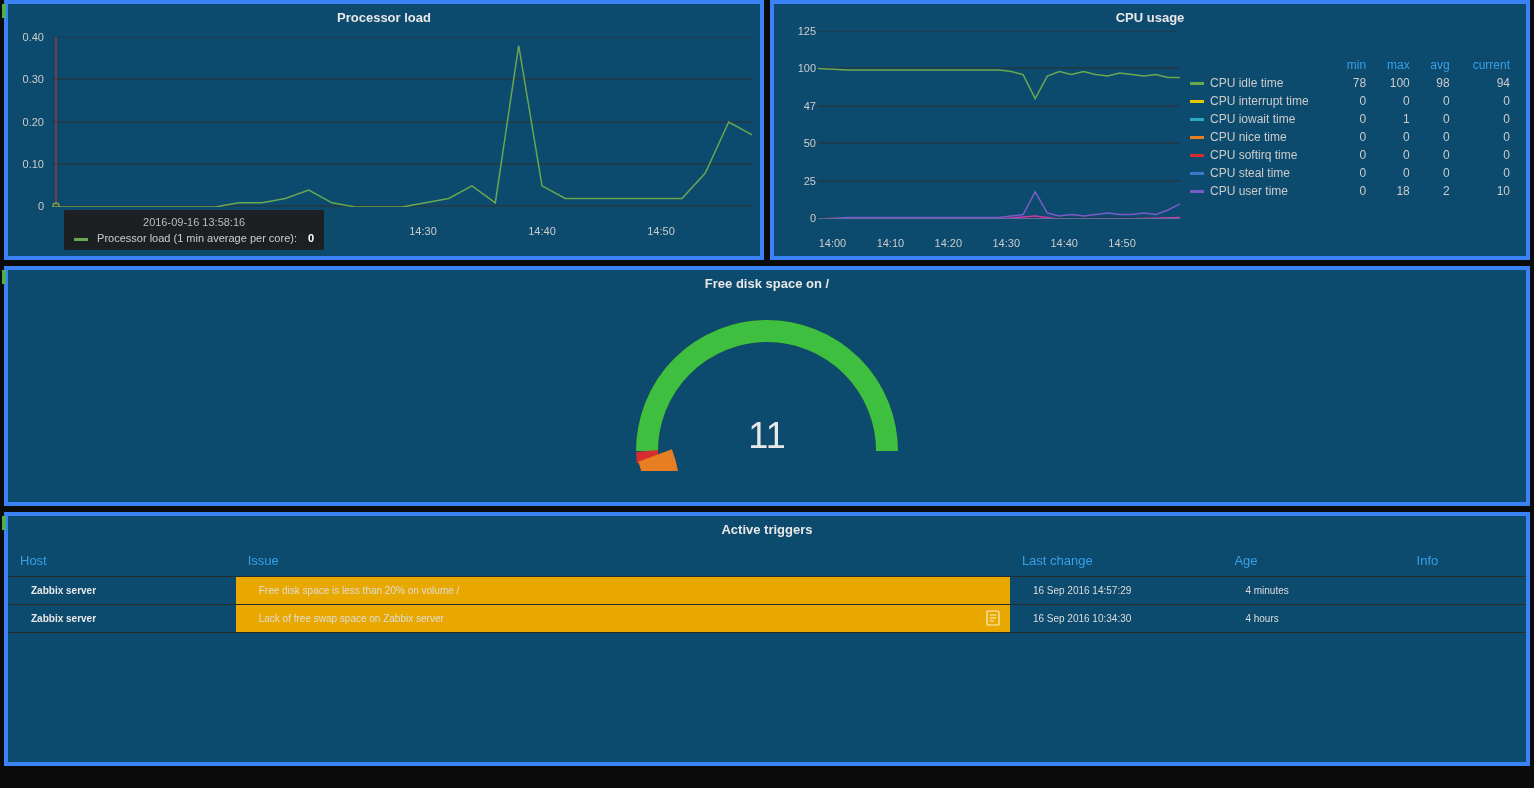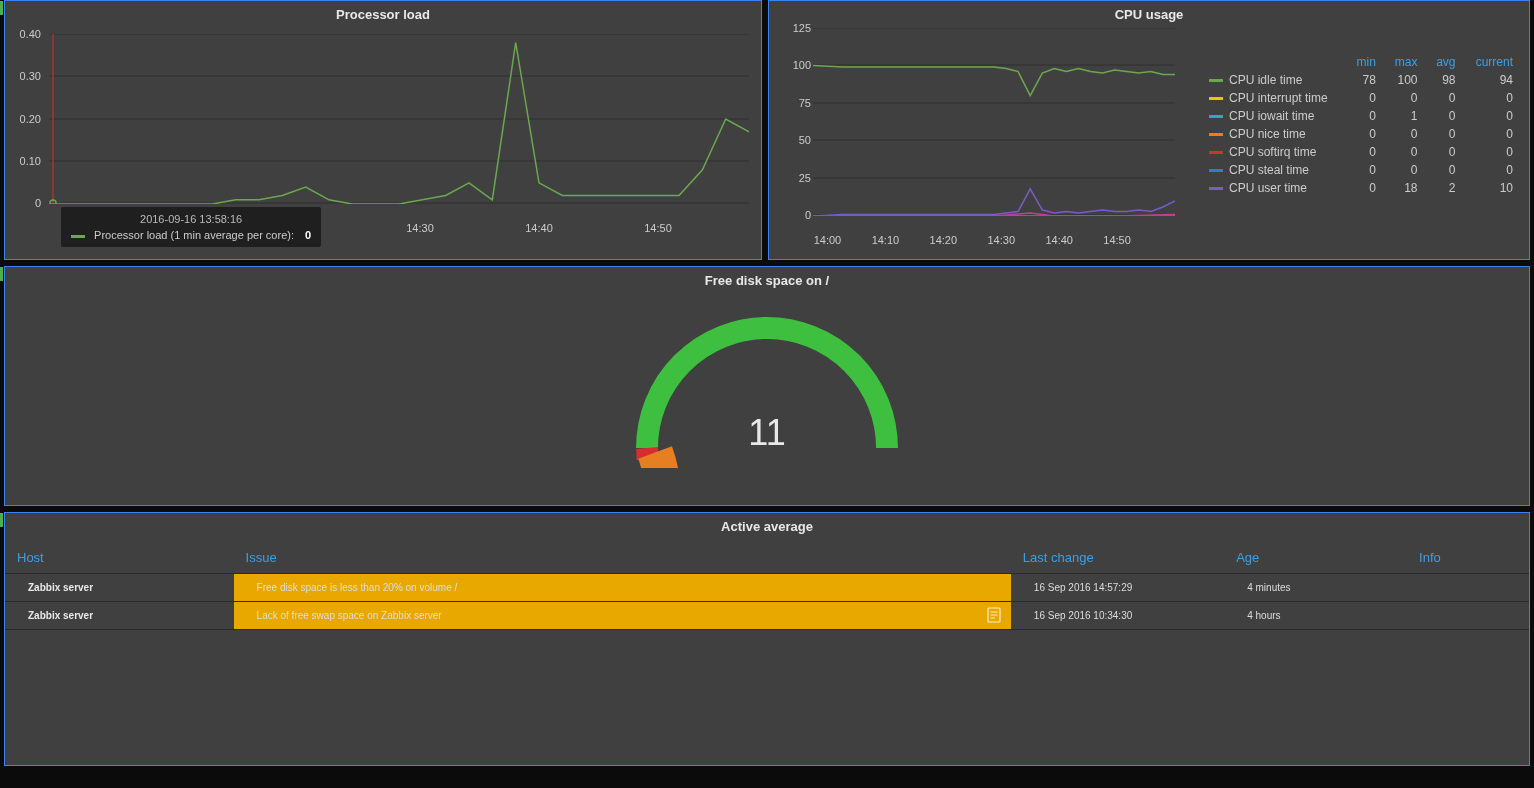--- a/index.html
+++ b/index.html
@@ -8,22 +8,22 @@
     color: #ccc;
     font-family: Arial, Helvetica, sans-serif;
     font-size: 12px;
     width: 1534px;
     height: 788px;
     overflow: hidden;
   }
   .dashboard { display: flex; flex-direction: column; gap: 6px; padding: 0 4px; }
   .row { display: flex; gap: 6px; }
   .panel {
-    background: #404040;
-    border: 1px solid #3b82f6;
+    background: #0c4a6e;
+    border: 4px solid #3b82f6;
     position: relative;
   }
   .accent {
     position: absolute;
     left: -6px;
     top: 0;
     width: 4px;
     height: 14px;
     background: #4caf50;
   }
@@ -51,21 +51,21 @@
     border-radius: 2px;
     padding: 6px 10px;
     font-size: 11px;
     color: #ccc;
     pointer-events: none;
     white-space: nowrap;
   }
   .tooltip .ts { text-align: center; margin-bottom: 4px; color: #bbb; }
   .tooltip .swatch { display:inline-block; width:14px; height:3px; margin-right:6px; vertical-align:middle; }
   
-  .cpu-body { display:flex; padding: 0 8px 8px 8px; gap: 24px; }
+  .cpu-body { display:flex; padding: 0 8px 8px 8px; }
   .cpu-plot-wrap { position: relative; width: 400px; }
   .cpu-legend {
     flex: 1;
     font-size: 12px;
     color: #ccc;
   }
   .cpu-legend table { width: 100%; border-collapse: collapse; margin-top: 29px; }
   .cpu-legend th {
     color: #3aa0e6;
     font-weight: normal;
@@ -191,21 +191,21 @@
                   <path d="M0.0 188.0 L362.0 188.0" class="series-line" stroke="#e8c800"></path>
                   <path d="M0.0 188.0 L362.0 188.0" class="series-line" stroke="#2aa8c4"></path>
                   <path d="M0.0 188.0 L362.0 188.0" class="series-line" stroke="#e87e22"></path>
                   <path d="M0.0 188.0 L362.0 188.0" class="series-line" stroke="#d62e2e"></path>
                   <path d="M0.0 188.0 L362.0 188.0" class="series-line" stroke="#3a78c8"></path>
                 </g>
             </svg>
             <div class="yaxis-labels" style="left:-32px;">
               <div style="top:-6px;">125</div>
               <div style="top:31px;">100</div>
-              <div style="top:69px;">75</div>
+              <div style="top:69px;">47</div>
               <div style="top:106px;">50</div>
               <div style="top:144px;">25</div>
               <div style="top:181px;">0</div>
             </div>
             <div class="xaxis-labels">
               <span style="left:4%;">14:00</span>
               <span style="left:20%;">14:10</span>
               <span style="left:36%;">14:20</span>
               <span style="left:52%;">14:30</span>
               <span style="left:68%;">14:40</span>
@@ -296,21 +296,21 @@
           </g>
         </svg>
       </div>
       <div class="gauge-value">11</div>
     </div>
   </div>
 
   <div class="row">
     <div class="panel trig-panel">
       <div class="accent"></div>
-      <div class="panel-title">Active average</div>
+      <div class="panel-title">Active triggers</div>
       <table class="trig-table">
         <colgroup>
           <col style="width:15%;">
           <col style="width:51%;">
           <col style="width:14%;">
           <col style="width:12%;">
           <col style="width:8%;">
         </colgroup>
         <thead>
           <tr>

